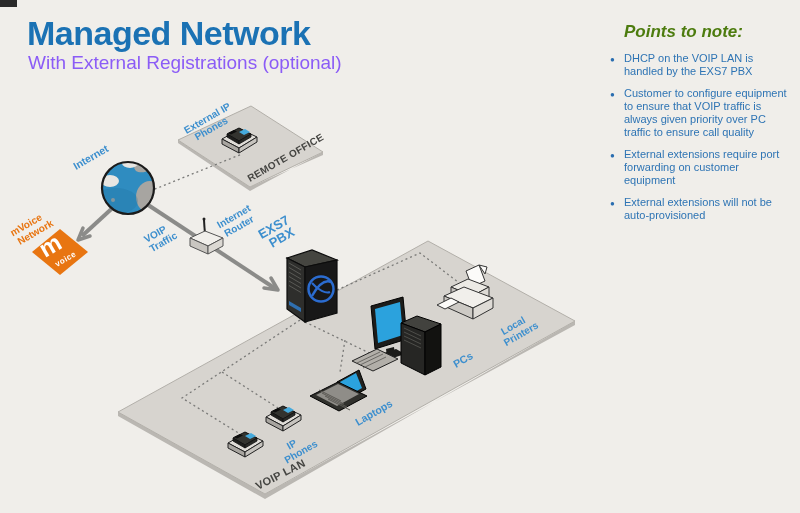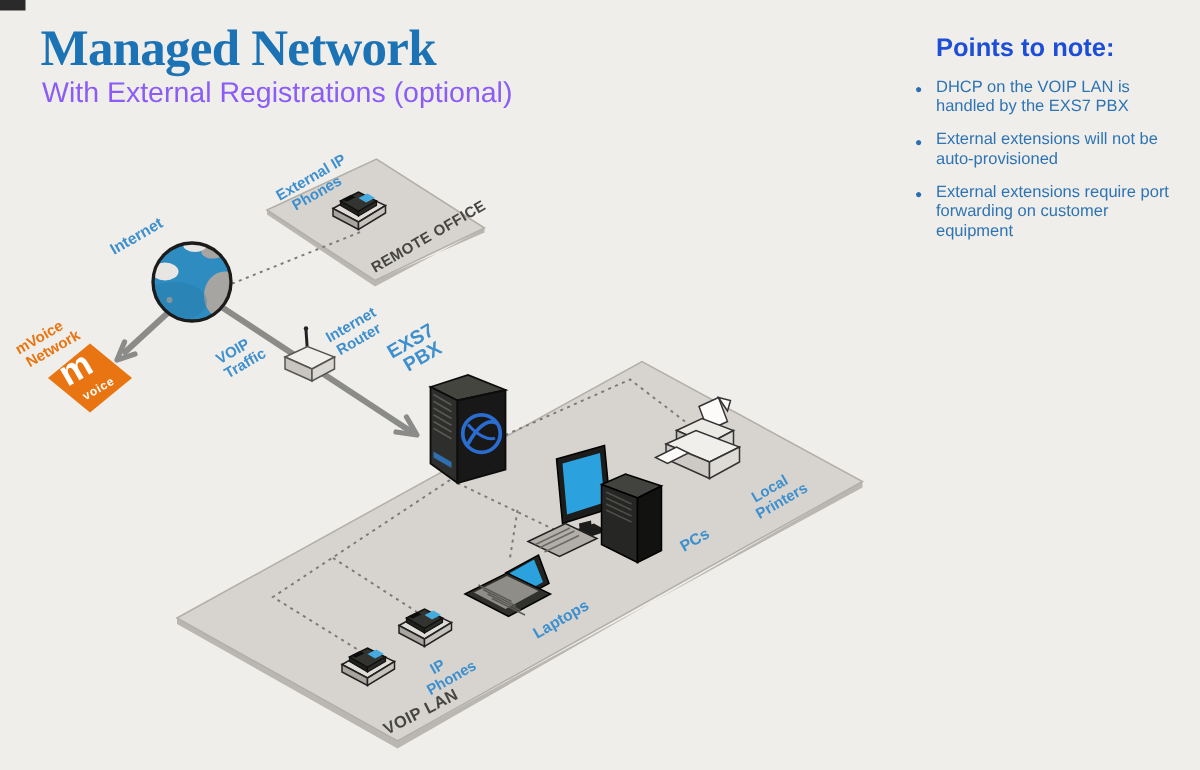--- a/index.html
+++ b/index.html
@@ -3,24 +3,24 @@
 <meta charset="utf-8">
 <style>
   html,body{margin:0;padding:0;}
   .stage{
     position:relative;width:800px;height:513px;overflow:hidden;
     background:#f0eeea;
     font-family:"Liberation Sans",sans-serif;
   }
   .corner-artifact{position:absolute;left:0;top:0;width:17px;height:7px;background:#2a2a2a;}
   .title-block{position:absolute;left:27px;top:16px;}
-  .title-main{margin:0;font-size:34px;line-height:1.0;font-weight:700;color:#1b72b4;letter-spacing:-0.5px;font-family:Liberation Serif, serif;}
+  .title-main{margin:0;font-size:34px;line-height:1.0;font-weight:700;color:#1b72b4;letter-spacing:-0.5px;}
   .title-sub{margin:2px 0 0 1px;font-size:19px;font-weight:400;color:#8b5cf6;}
   .points{position:absolute;left:610px;top:22px;width:182px;}
-  .points h3{margin:0 0 10px 14px;font-size:17px;font-weight:700;color:#1d4ed8;}
+  .points h3{margin:0 0 10px 14px;font-size:17px;font-weight:700;color:#4d7c0f;font-style:italic;}
   .points ul{list-style:none;margin:0;padding:0;}
   .points li{position:relative;padding-left:14px;margin-bottom:9px;
     font-size:11px;line-height:13px;color:#2e74b4;}
   .points li::before{content:"\25CF";position:absolute;left:0;top:1px;font-size:8px;color:#2a6db0;}
   svg{position:absolute;left:0;top:0;}
   .lbl-blue{fill:#3d8fce;font-family:"Liberation Sans",sans-serif;font-size:10.5px;font-weight:600;}
   .lbl-blue-sm{fill:#3d8fce;font-family:"Liberation Sans",sans-serif;font-size:10px;font-weight:600;}
   .lbl-blue-lg{fill:#3d8fce;font-family:"Liberation Sans",sans-serif;font-size:13px;font-weight:700;}
   .lbl-dark{fill:#454542;font-family:"Liberation Sans",sans-serif;font-size:10px;font-weight:700;letter-spacing:.3px;}
   .lbl-orange{fill:#e87511;font-family:"Liberation Sans",sans-serif;font-size:10px;font-weight:600;}
@@ -39,22 +39,23 @@
 
   <div class="title-block">
     <h1 class="title-main">Managed Network</h1>
     <h2 class="title-sub">With External Registrations (optional)</h2>
   </div>
 
   <div class="points">
     <h3>Points to note:</h3>
     <ul>
       <li>DHCP on the VOIP LAN is handled by the EXS7 PBX</li>
+      <li>Customer to configure equipment to ensure that VOIP traffic is always given priority over PC traffic to ensure call quality</li>
+      <li>External extensions require port forwarding on customer equipment</li>
       <li>External extensions will not be auto-provisioned</li>
-      <li>External extensions require port forwarding on customer equipment</li>
     </ul>
   </div>
 
   <svg width="800" height="513" viewBox="0 0 800 513">
     <defs>
       <clipPath id="globeclip">
           <circle cx="128" cy="188" r="26"></circle>
         </clipPath>
       <g id="ip-phone">
         <path d="M0,15 L18,5 L35,13 L17,24 Z" fill="#dfdcd7" stroke="#222" stroke-width="1"></path>

